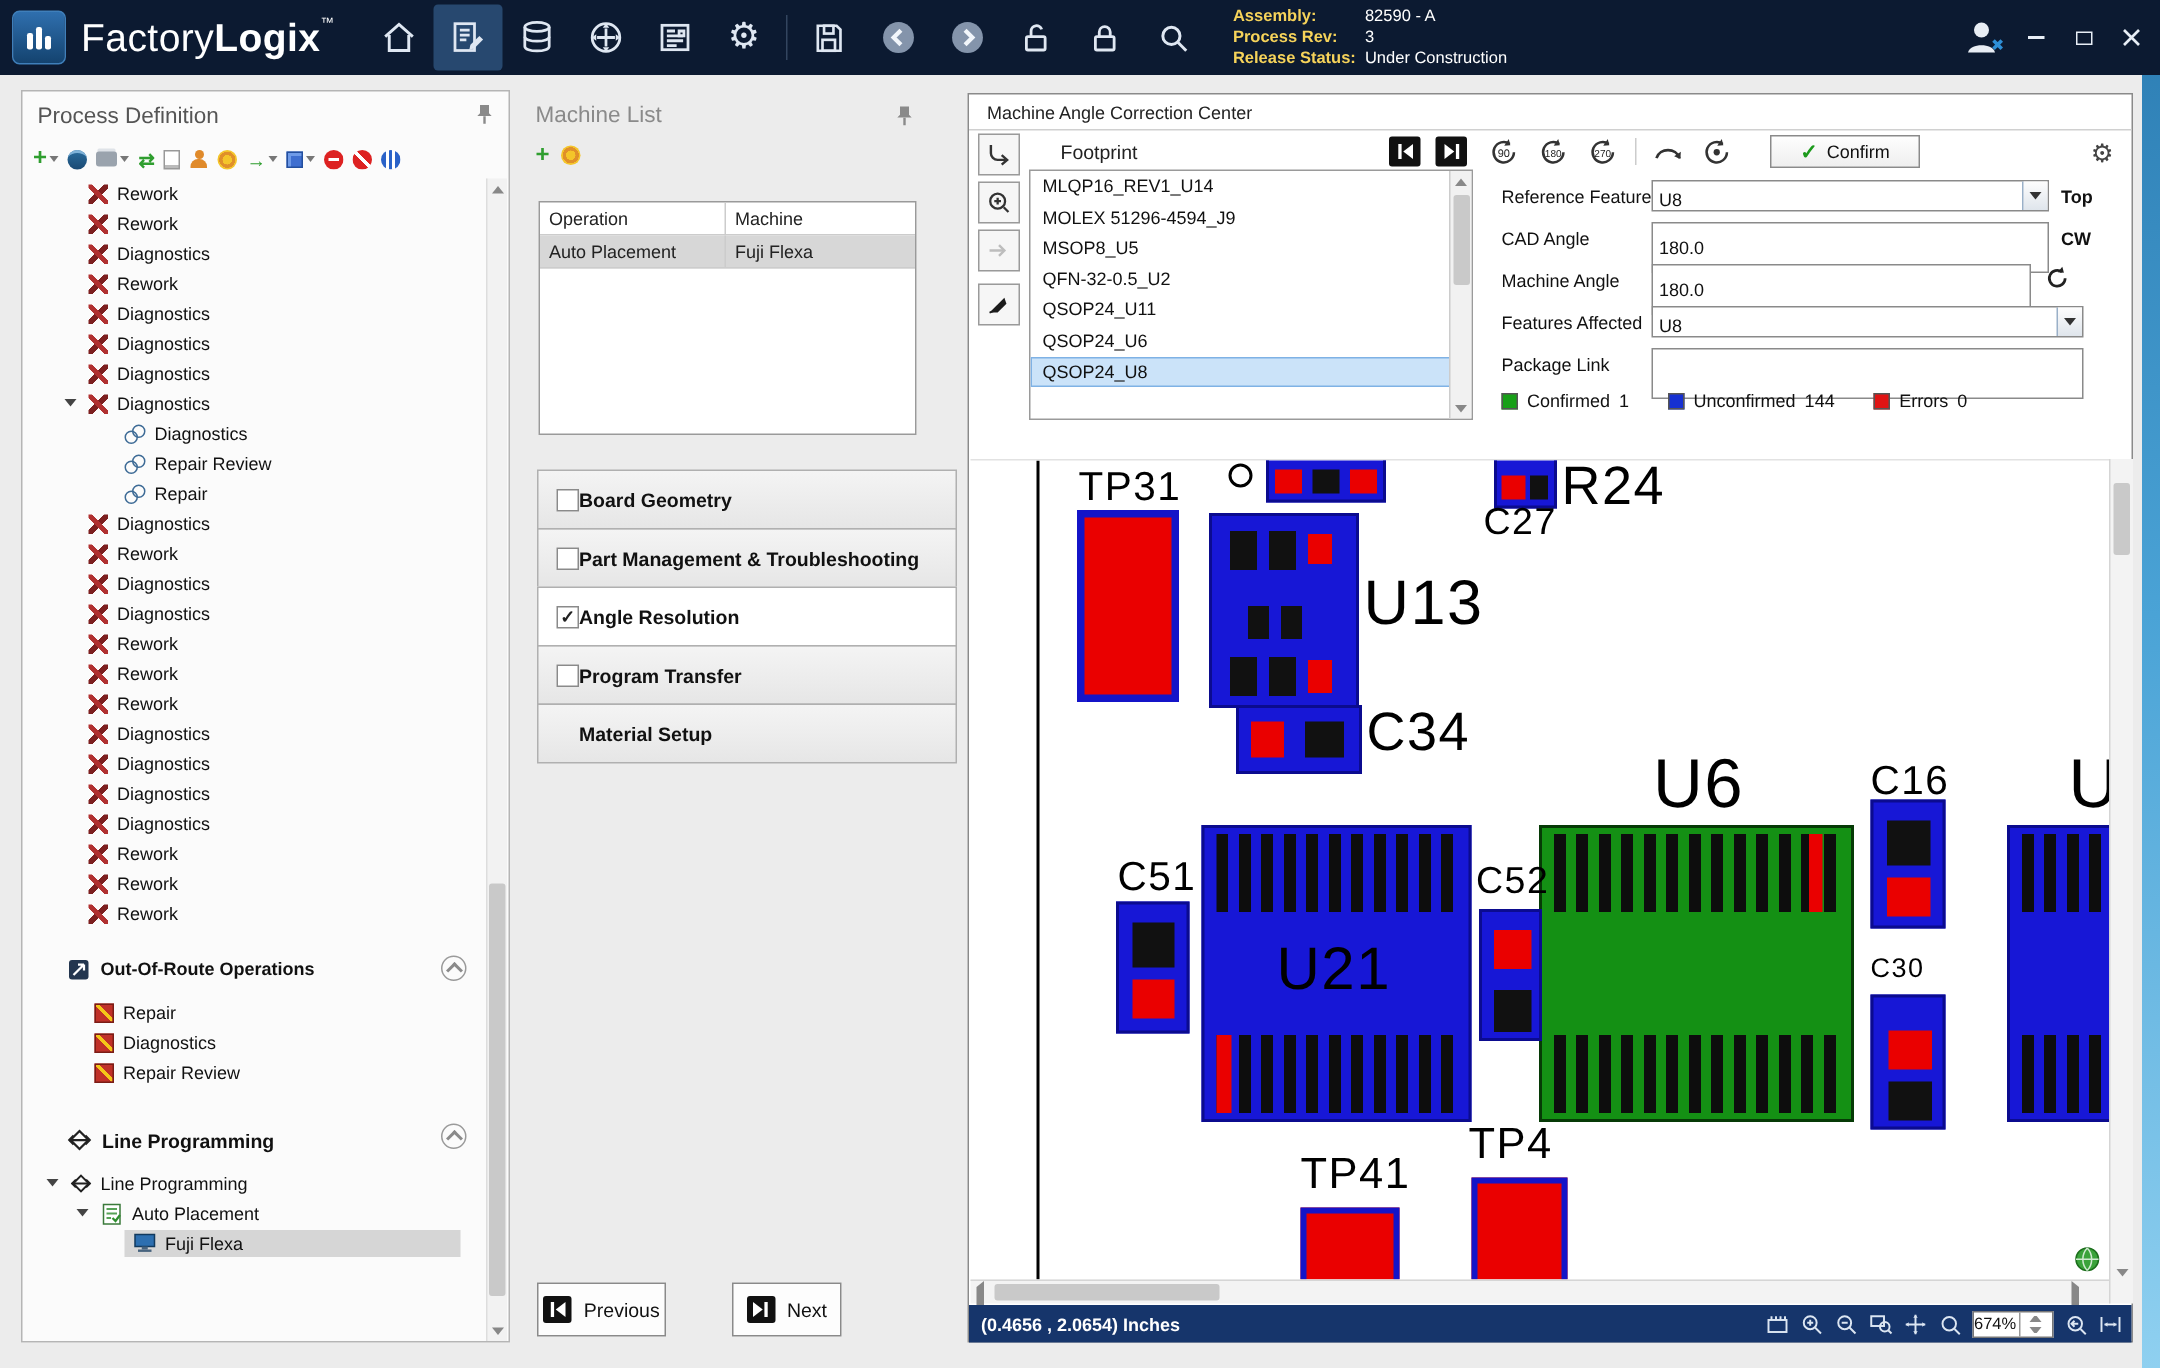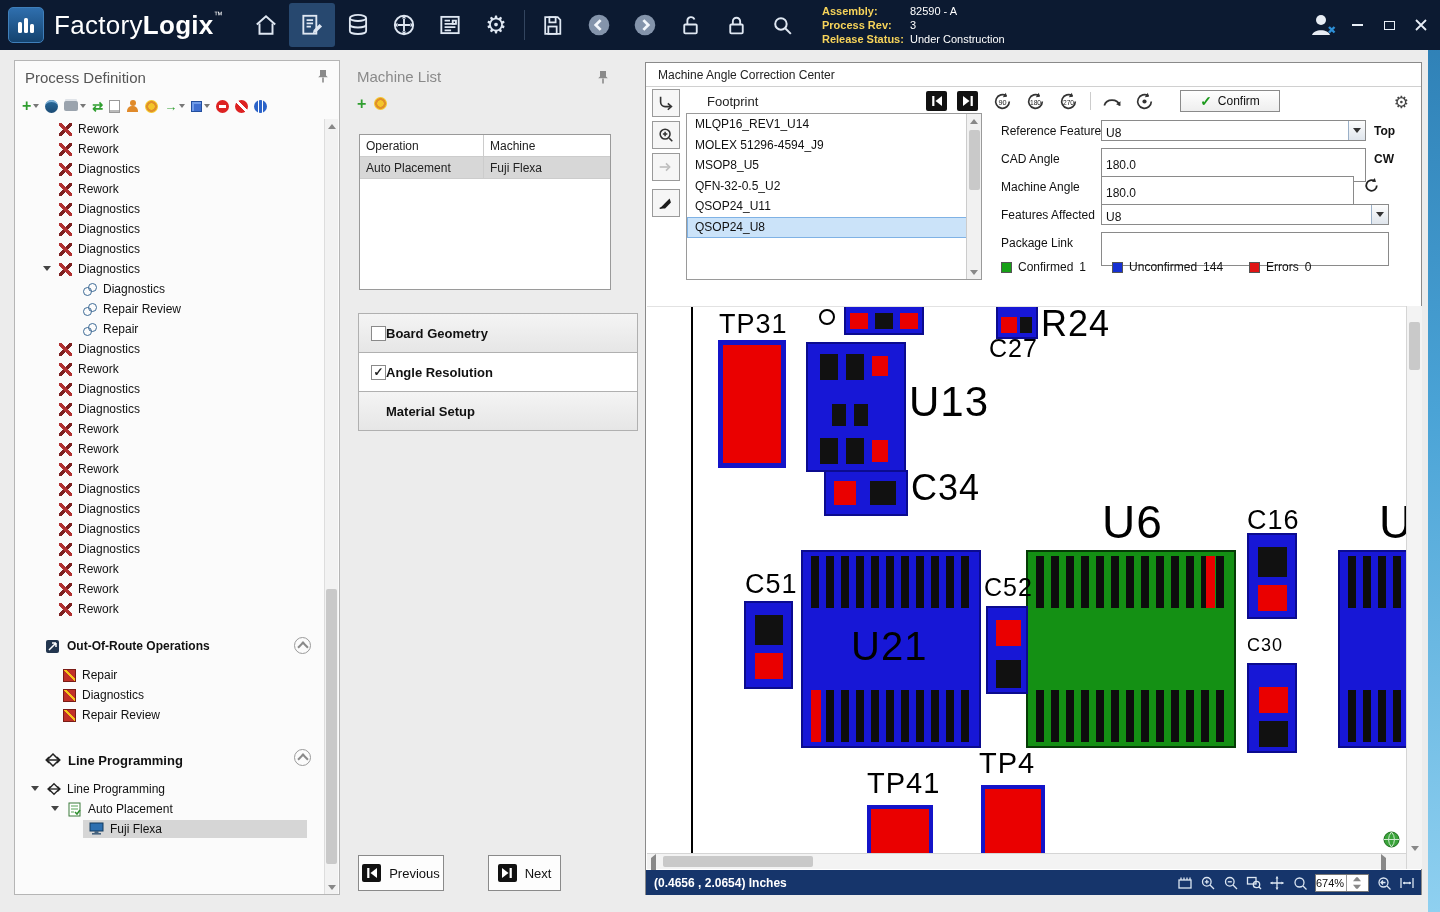--- a/index.html
+++ b/index.html
@@ -527,23 +527,31 @@
       <span class="ml-cell1">Auto Placement</span>
       <span class="ml-cell2">Fuji Flexa</span>
     </div>
   </div>
 
   <div id="steps">
     <div class="step">
         <span class="checkbox"></span>
         <span>Board Geometry</span>
       </div>
+    <div class="step">
+        <span class="checkbox"></span>
+        <span>Part Management &amp; Troubleshooting</span>
+      </div>
     <div class="step active">
         <span class="checkbox">✓</span>
         <span>Angle Resolution</span>
+      </div>
+    <div class="step">
+        <span class="checkbox"></span>
+        <span>Program Transfer</span>
       </div>
     <div class="step">
         <span class="checkbox ghost"></span>
         <span>Material Setup</span>
       </div>
   </div>
 
   <div class="nav-btn" id="btn-prev">
     <span class="skip-sq">
         <svg width="12" height="12" viewBox="0 0 12 12">
@@ -611,20 +619,21 @@
           </svg>
         </span>
     </span>
   </div>
   <div id="fp-list">
     <div class="fp-row">MLQP16_REV1_U14</div>
     <div class="fp-row">MOLEX 51296-4594_J9</div>
     <div class="fp-row">MSOP8_U5</div>
     <div class="fp-row">QFN-32-0.5_U2</div>
     <div class="fp-row">QSOP24_U11</div>
+    <div class="fp-row">QSOP24_U6</div>
     <div class="fp-row sel">QSOP24_U8</div>
     <div id="fp-scroll">
       <div class="sb-arrow" style="position:absolute;top:0;">
           <span class="tri-u"></span>
         </div>
       <div class="sb-thumb" style="top:16px;height:60px;left:1.5px;"></div>
       <div class="sb-arrow" style="position:absolute;bottom:0;">
           <span class="tri-d"></span>
         </div>
     </div>

